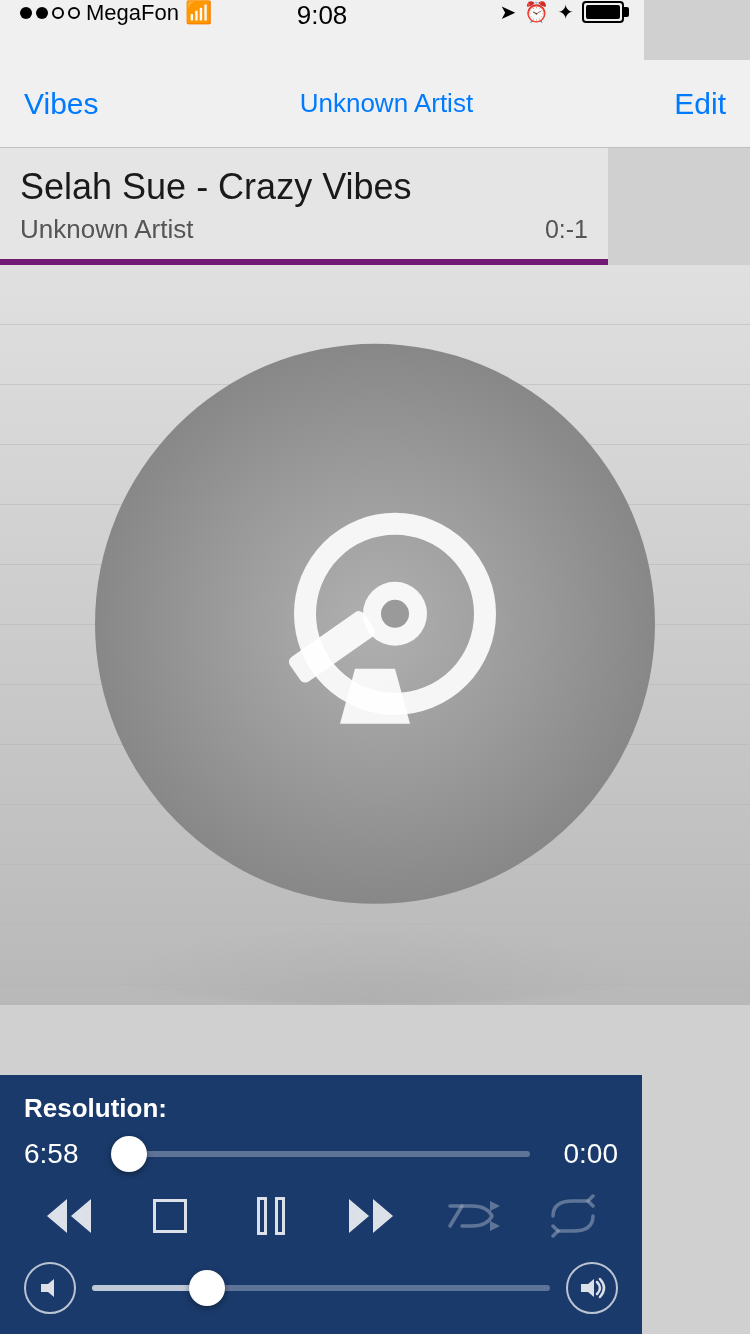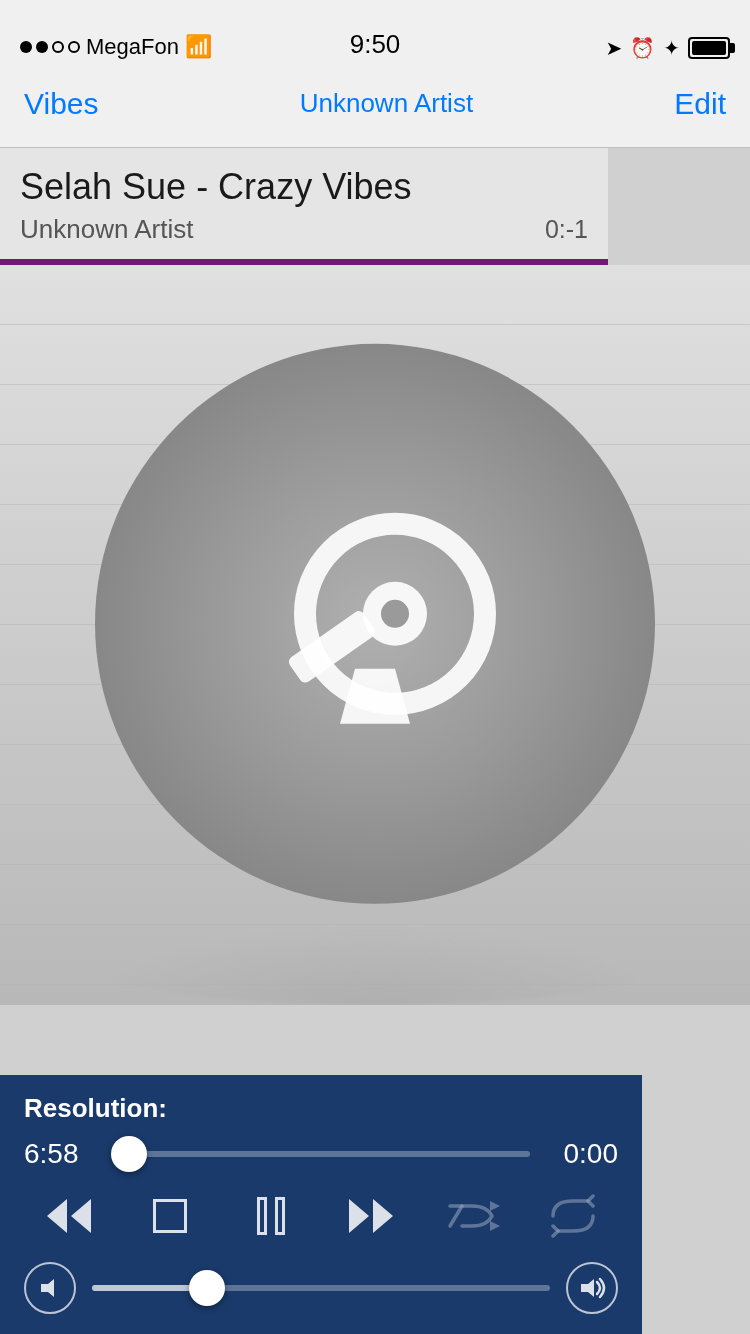--- a/index.html
+++ b/index.html
@@ -8,25 +8,25 @@
       width: 750px;
       height: 1334px;
       font-family: -apple-system, 'Helvetica Neue', Arial, sans-serif;
       background: #d0d0d0;
       overflow: hidden;
       position: relative;
     }
 
     
     #status-bar {
-      width: 750px;
+      width: 644px;
       height: 60px;
       background: #f0f0f0;
       display: flex;
-      align-items: flex-end;
+      align-items: flex-start;
       justify-content: space-between;
       padding: 0 20px;
       position: relative;
     }
     .status-left {
       display: flex;
       align-items: center;
       gap: 6px;
       font-size: 22px;
     }
@@ -277,21 +277,21 @@
   <div class="status-left">
     <div class="signal-dots">
       <div class="dot"></div>
       <div class="dot"></div>
       <div class="dot empty"></div>
       <div class="dot empty"></div>
     </div>
     <span class="carrier-name">MegaFon</span>
     <span class="wifi-icon">📶</span>
   </div>
-  <div class="status-center">9:50</div>
+  <div class="status-center">9:08</div>
   <div class="status-right">
     <span class="status-icon">➤</span>
     <span class="status-icon">⏰</span>
     <span class="status-icon">✦</span>
     <div class="battery-icon">
       <div class="battery-fill"></div>
     </div>
   </div>
 </div>
 

